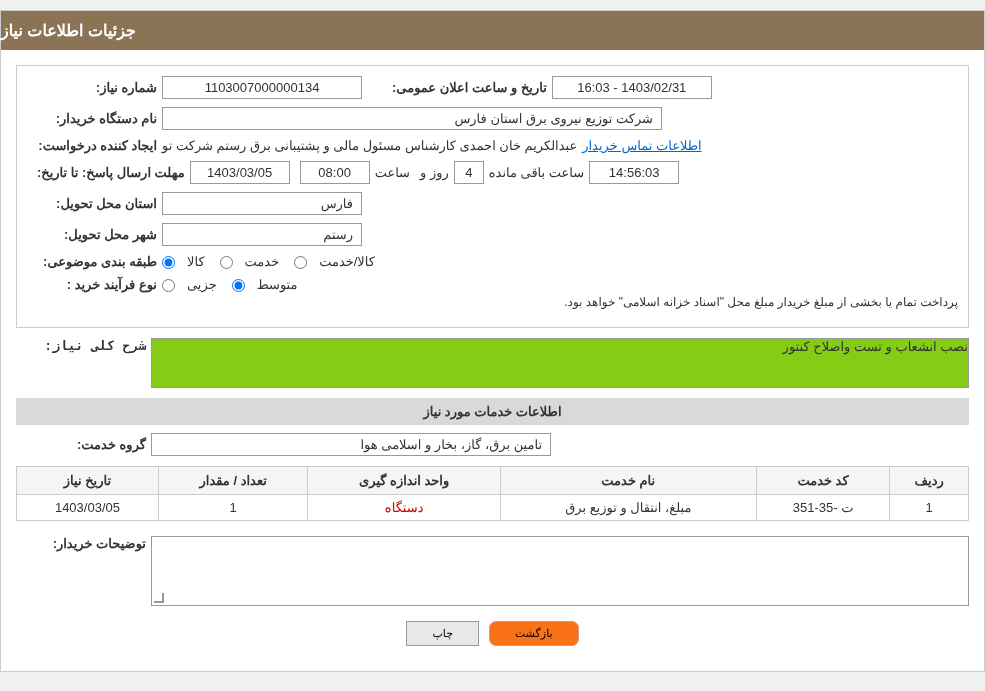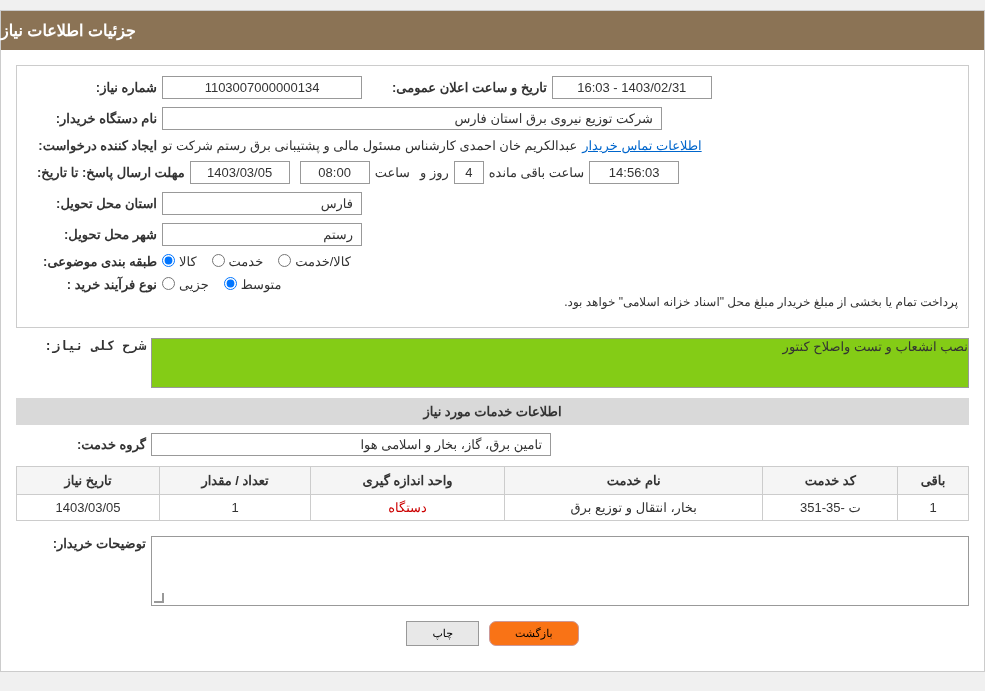--- a/index.html
+++ b/index.html
@@ -81,22 +81,22 @@
       text-align: center;
     }
     .radio-group {
       display: flex;
       align-items: center;
       gap: 15px;
       direction: rtl;
     }
     .radio-item {
       display: flex;
-      align-items: flex-start;
-      gap: 4px;
+      align-items: flex-end;
+      gap: 12px;
     }
     .table-container {
       width: 100%;
       border-collapse: collapse;
       margin-top: 5px;
     }
     .table-container th {
       background: #f5f5f5;
       border: 1px solid #ccc;
       padding: 6px;
@@ -234,33 +234,33 @@
     <div class="section-header">اطلاعات خدمات مورد نیاز</div>
 
     <div class="form-row" style="margin-bottom:10px;">
       <div class="value-box" style="min-width:400px; text-align:right; padding-right:8px;">تامین برق، گاز، بخار و اسلامی هوا</div>
       <span class="label">گروه خدمت:</span>
     </div>
 
     <table class="table-container">
       <thead>
         <tr>
-          <th>باقی</th>
+          <th>ردیف</th>
           <th>کد خدمت</th>
           <th>نام خدمت</th>
           <th>واحد اندازه گیری</th>
           <th>تعداد / مقدار</th>
           <th>تاریخ نیاز</th>
         </tr>
       </thead>
       <tbody>
         <tr>
           <td>1</td>
           <td>ت -35-351</td>
-          <td>بخار، انتقال و توزیع برق</td>
+          <td>مبلغ، انتقال و توزیع برق</td>
           <td class="red-text">دستگاه</td>
           <td>1</td>
           <td>1403/03/05</td>
         </tr>
       </tbody>
     </table>
 
     <div style="display:flex; align-items:flex-start; margin-top:15px; direction:rtl;">
       <div style="flex:1; border:1px solid #999; min-height:70px; background:#fff; padding:5px; text-align:right; position:relative;">
         <span></span>

